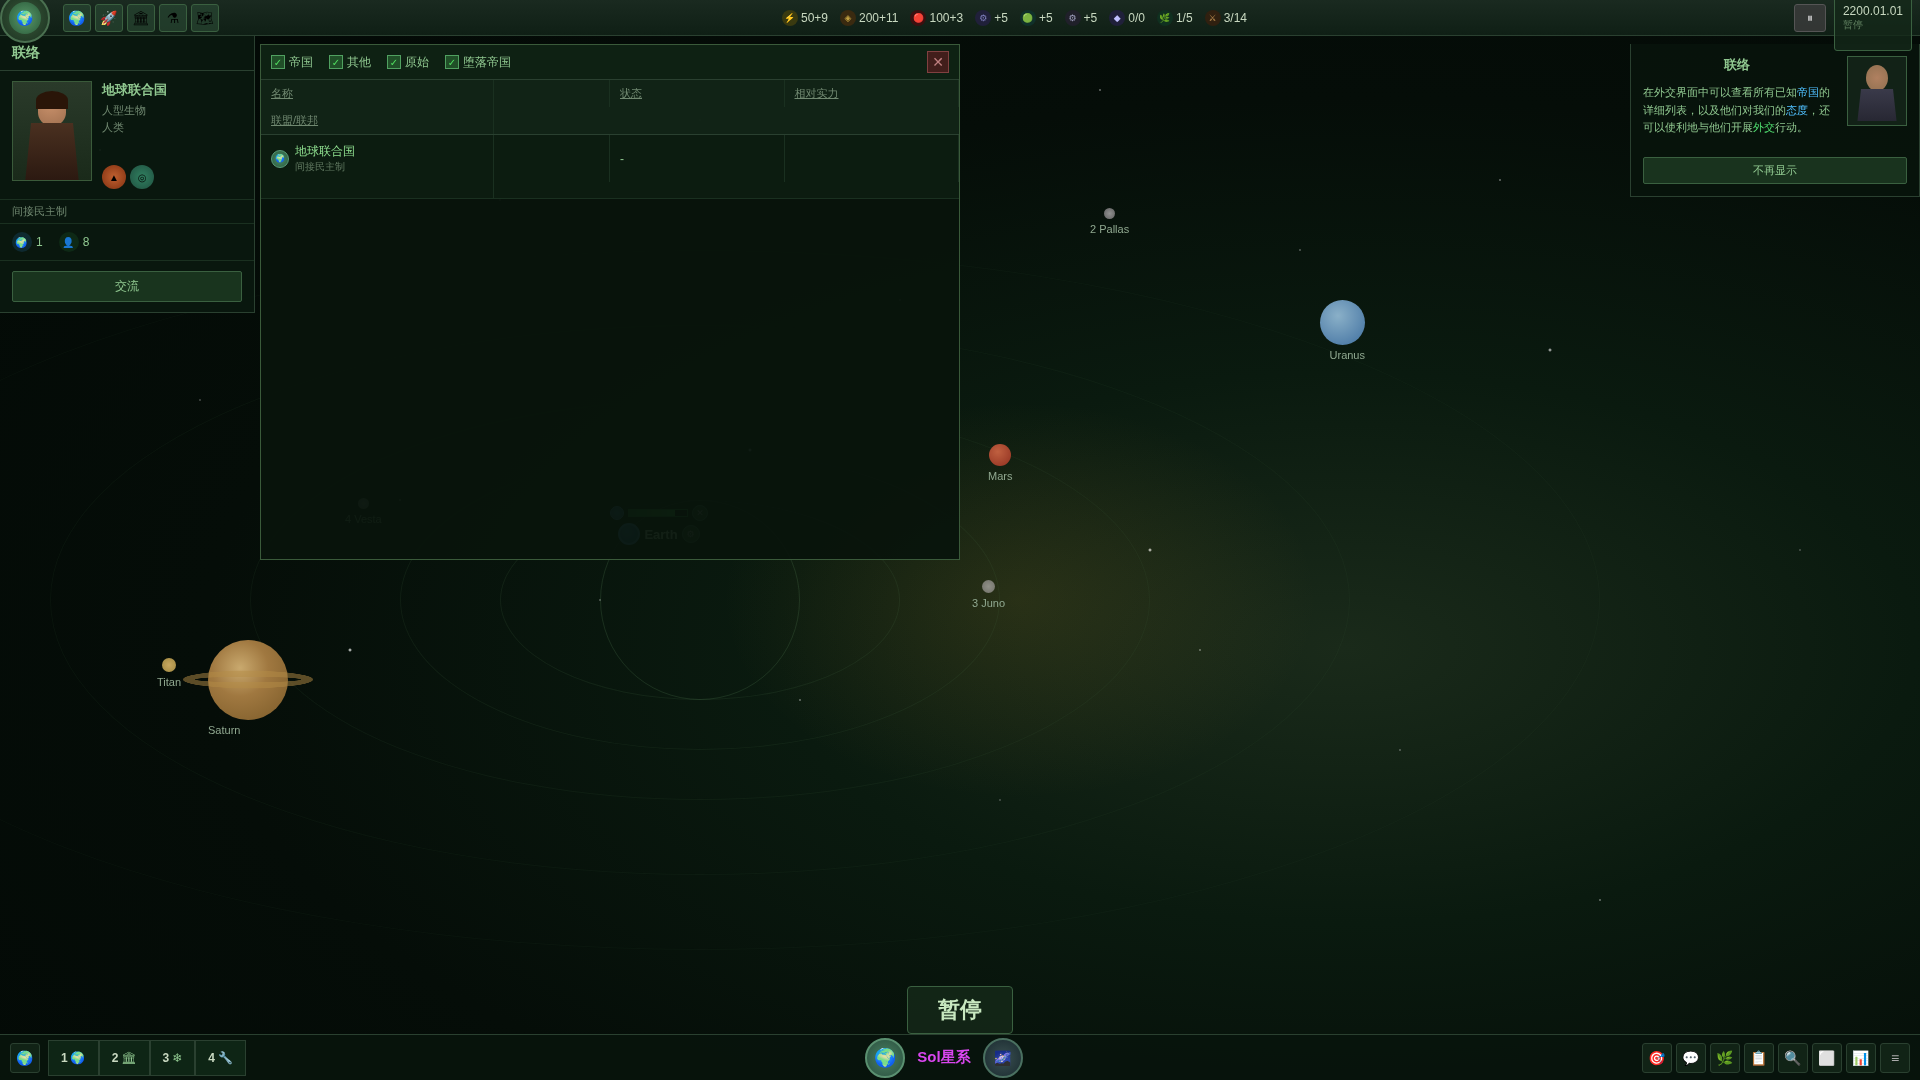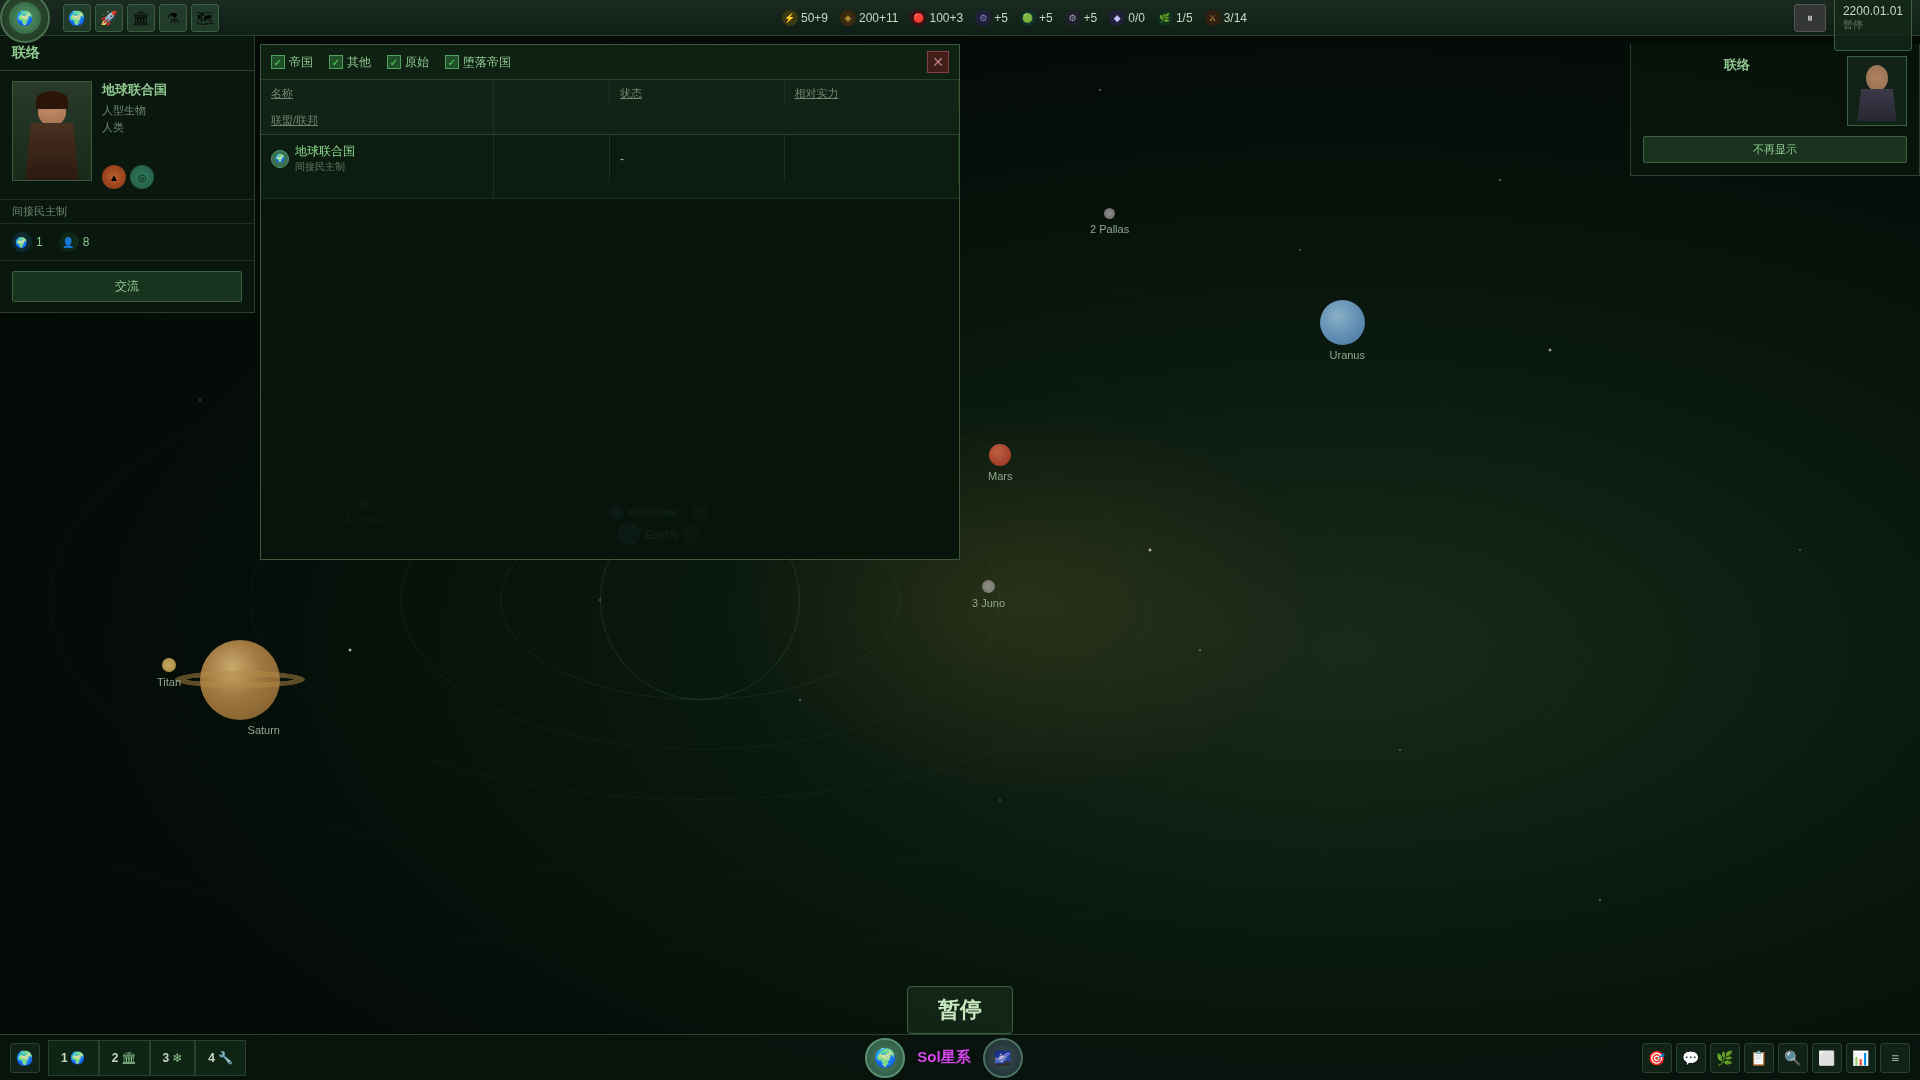--- a/index.html
+++ b/index.html
@@ -64,24 +64,24 @@
     .orbit-ring {
       position: absolute;
       border: 1px solid rgba(100, 150, 100, 0.2);
       border-radius: 50%;
       transform: translate(-50%, -50%);
     }
 
     
     .saturn-container {
       position: absolute;
-      left: 200px;
+      left: 208px;
       top: 620px;
       z-index: 3;
-      text-align: right;
+      text-align: left;
     }
 
     .saturn-body {
       width: 80px;
       height: 80px;
       border-radius: 50%;
       background: radial-gradient(circle at 40% 35%, #c9a96e 0%, #a07840 40%, #7a5a28 100%);
       position: relative;
       margin: 20px auto 4px;
     }
@@ -882,20 +882,23 @@
     <div class="table-cell"></div>
     <div class="table-cell"></div>
   </div>
   <div class="window-empty"></div>
 </div>
 
 <div class="right-info-panel">
   <div style="display:flex;gap:8px;margin-bottom:10px;">
     <div style="flex:1;">
       <div class="info-title">联络</div>
+      <div class="info-text">
+        在外交界面中可以查看所有已知<span class="info-highlight">帝国</span>的详细列表，以及他们对我们的<span class="info-highlight">态度</span>，还可以使利地与他们开展<span class="info-highlight2">外交</span>行动。
+      </div>
     </div>
     <div class="avatar-portrait">
       <div style="width:50px;height:60px;position:relative;overflow:hidden;">
         <div style="width:22px;height:26px;background:radial-gradient(circle,#b08060,#907050);border-radius:50%;position:absolute;top:4px;left:14px;"></div>
         <div style="width:40px;height:36px;background:linear-gradient(180deg,#3a3a4a,#252530);clip-path:polygon(10% 0%,90% 0%,100% 100%,0% 100%);position:absolute;top:28px;left:5px;"></div>
       </div>
     </div>
   </div>
   <button class="no-show-btn">不再显示</button>
 </div>

